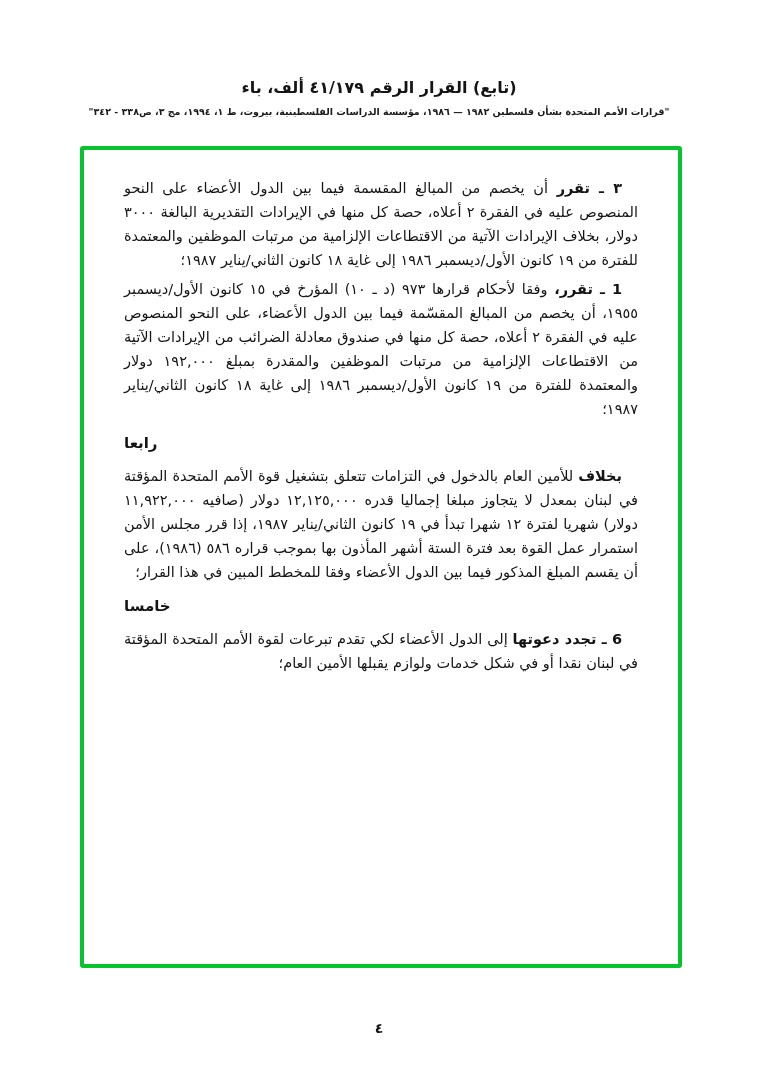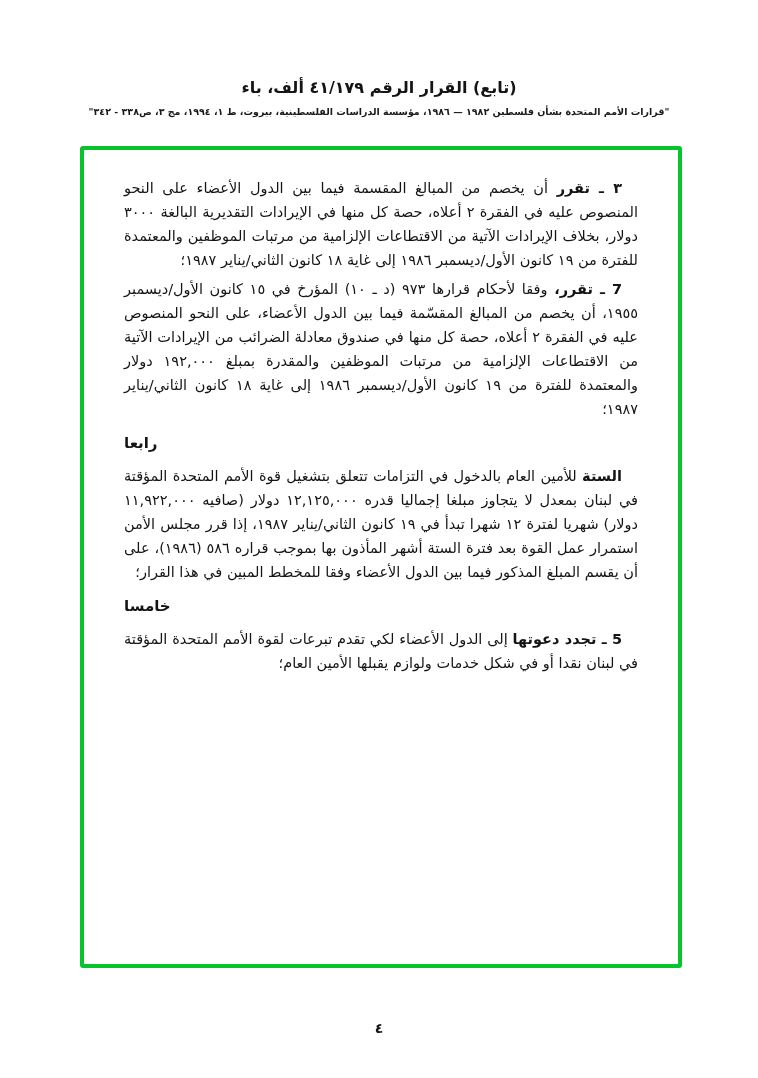--- a/index.html
+++ b/index.html
@@ -93,35 +93,35 @@
 
   <div class="content-frame" style="border-color: rgb(8, 196, 44);">
     <div class="text-block">
 
       <p class="para">
         <b class="lead">٣ ـ تقرر</b>
         <span>أن يخصم من المبالغ المقسمة فيما بين الدول الأعضاء على النحو المنصوص عليه في الفقرة ٢ أعلاه، حصة كل منها في الإيرادات التقديرية البالغة ٣٠٠٠ دولار، بخلاف الإيرادات الآتية من الاقتطاعات الإلزامية من مرتبات الموظفين والمعتمدة للفترة من ١٩ كانون الأول/ديسمبر ١٩٨٦ إلى غاية ١٨ كانون الثاني/يناير ١٩٨٧؛</span>
       </p>
 
       <p class="para">
-        <b class="lead">7 ـ تقرر،</b>
+        <b class="lead">1 ـ تقرر،</b>
         <span>وفقا لأحكام قرارها ٩٧٣ (د ـ ١٠) المؤرخ في ١٥ كانون الأول/ديسمبر ١٩٥٥، أن يخصم من المبالغ المقسّمة فيما بين الدول الأعضاء، على النحو المنصوص عليه في الفقرة ٢ أعلاه، حصة كل منها في صندوق معادلة الضرائب من الإيرادات الآتية من الاقتطاعات الإلزامية من مرتبات الموظفين والمقدرة بمبلغ ١٩٢,٠٠٠ دولار والمعتمدة للفترة من ١٩ كانون الأول/ديسمبر ١٩٨٦ إلى غاية ١٨ كانون الثاني/يناير ١٩٨٧؛</span>
       </p>
 
       <p class="para section-heading">رابعا</p>
 
       <p class="para">
-        <b class="lead">الستة</b>
+        <b class="lead">بخلاف</b>
         <span>للأمين العام بالدخول في التزامات تتعلق بتشغيل قوة الأمم المتحدة المؤقتة في لبنان بمعدل لا يتجاوز مبلغا إجماليا قدره ١٢,١٢٥,٠٠٠ دولار (صافيه ١١,٩٢٢,٠٠٠ دولار) شهريا لفترة ١٢ شهرا تبدأ في ١٩ كانون الثاني/يناير ١٩٨٧، إذا قرر مجلس الأمن استمرار عمل القوة بعد فترة الستة أشهر المأذون بها بموجب قراره ٥٨٦ (١٩٨٦)، على أن يقسم المبلغ المذكور فيما بين الدول الأعضاء وفقا للمخطط المبين في هذا القرار؛</span>
       </p>
 
       <p class="para section-heading">خامسا</p>
 
       <p class="para">
-        <b class="lead">5 ـ تجدد دعوتها</b>
+        <b class="lead">6 ـ تجدد دعوتها</b>
         <span>إلى الدول الأعضاء لكي تقدم تبرعات لقوة الأمم المتحدة المؤقتة في لبنان نقدا أو في شكل خدمات ولوازم يقبلها الأمين العام؛</span>
       </p>
 
 
     </div>
   </div>
 
   <div class="page-number">٤</div>
 
 </div>

